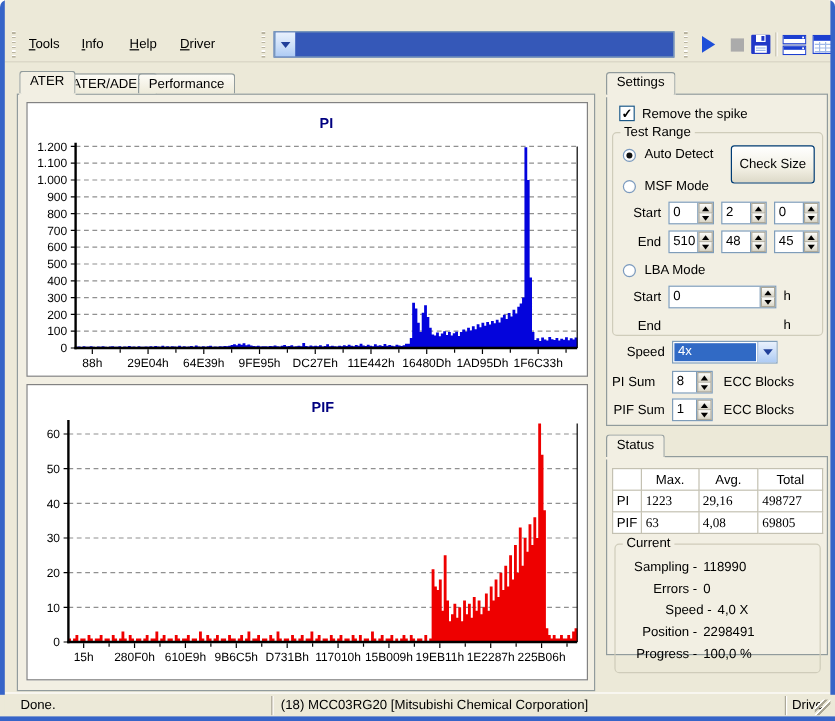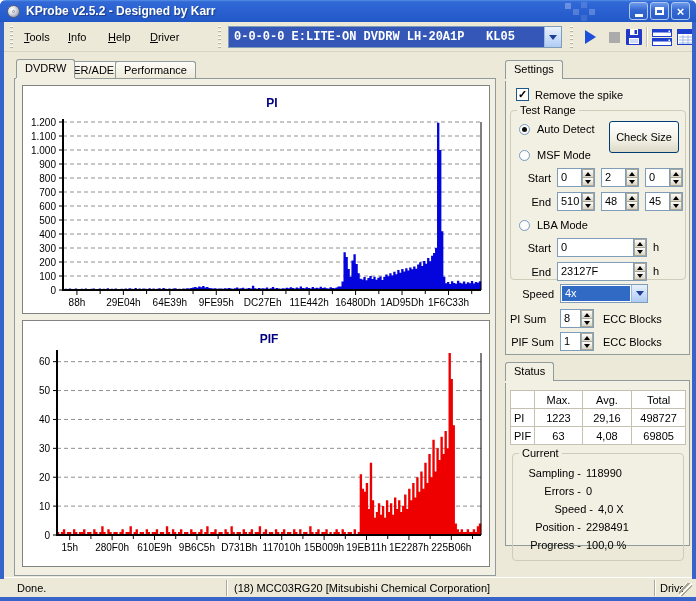--- a/index.html
+++ b/index.html
@@ -95,21 +95,21 @@
         border-top:4px solid #000; }
   .dropdown { position:absolute; border:1px solid #7F9DB9; background:#fff; height:19px; display:flex; }
   .dd-sel { flex:1; background:#316AC5; color:#fff; margin:1px; padding:1px 0 0 3px; }
   .dd-arrow { width:16px; background:linear-gradient(180deg,#E9F1FD,#AECBF4); border-left:1px solid #9DB9DD;
         display:flex; align-items:center; justify-content:center; }
 
   
   table.stat { position:absolute; border-collapse:collapse; background:#fff; }
   table.stat td, table.stat th { border:1px solid #C4C1B2; font-weight:normal; height:18px; padding:0 3px; }
   table.stat th { text-align:center; }
-  td.num { text-align:center; }
+  td.num { text-align:left;font-family:Liberation Serif, serif; }
 
   .cur-row { position:absolute; white-space:nowrap; }
   .cur-row .cl { display:inline-block; width:64px; text-align:right; }
   .cur-row .cv { margin-left:5px; }
 
   
   .statusbar { position:absolute; left:4px; top:577px; width:688px; height:20px; background:#ECE9D8;
                border-top:1px solid #fff; z-index:4; }
   .sb-div { position:absolute; top:2px; width:2px; height:16px;
                border-left:1px solid #ACA899; border-right:1px solid #fff; }
@@ -117,58 +117,34 @@
   .grip { position:absolute; right:0; bottom:1px; width:13px; height:13px;
           background:
            linear-gradient(135deg, transparent 0 5px, #fff 5px 6px, #A8A494 6px 8px, transparent 8px 9px, #fff 9px 10px, #A8A494 10px 12px, transparent 12px) ;
   }
 </style>
 </head>
 <body>
 
 <div class="window">
 
-  <div class="titlebar">
-    <div class="app-icon">
-      <div class="disc"></div>
-        <div class="hole"></div>
-    </div>
-    <div class="title-text">KProbe v2.5.2 - Designed by Karr</div>
-    <div class="deco" style="left:565px;top:3px;width:6px;height:6px"></div>
-    <div class="deco" style="left:573px;top:9px;width:6px;height:6px;opacity:.7"></div>
-    <div class="deco" style="left:581px;top:2px;width:6px;height:6px;opacity:.5"></div>
-    <div class="deco" style="left:589px;top:9px;width:6px;height:6px;opacity:.8"></div>
-    <div class="deco" style="left:581px;top:15px;width:6px;height:6px;opacity:.4"></div>
-    <div class="win-btns">
-      <div class="win-btn">
-          <div class="glyph-min"></div>
-        </div>
-      <div class="win-btn">
-          <div class="glyph-max"></div>
-        </div>
-      <div class="win-btn">
-          <div class="glyph-close">×</div>
-        </div>
-    </div>
-  </div>
 
   <div class="frame-left"></div>
   <div class="frame-right"></div>
   <div class="frame-bottom"></div>
 
   <div class="menubar">
     <div class="gripper" style="left:6px"></div>
     <div class="menu-item" style="left:18px"><span class="init">T</span><span>ools</span></div>
     <div class="menu-item" style="left:62px"><span class="init">I</span><span>nfo</span></div>
     <div class="menu-item" style="left:102px"><span class="init">H</span><span>elp</span></div>
     <div class="menu-item" style="left:144px"><span class="init">D</span><span>river</span></div>
     <div class="gripper" style="left:214px"></div>
 
     <div class="combo">
-      <div class="combo-text">0-0-0-0 E:LITE-ON DVDRW LH-20A1P   KL05</div>
       <div class="combo-arrow">
           <div class="arr-down"></div>
         </div>
     </div>
 
     <div class="gripper" style="left:566px"></div>
     <div class="tbtn" style="left:574px">
         <div class="play-tri"></div>
       </div>
     <div class="tbtn" style="left:598px">
@@ -202,21 +178,21 @@
         <line x1="2" y1="8" x2="17" y2="8" stroke="#9FB8E8"></line>
         <line x1="2" y1="11" x2="17" y2="11" stroke="#9FB8E8"></line>
         <line x1="2" y1="14" x2="17" y2="14" stroke="#9FB8E8"></line>
         <line x1="6" y1="6" x2="6" y2="15" stroke="#9FB8E8"></line>
         <line x1="11" y1="6" x2="11" y2="15" stroke="#9FB8E8"></line>
       </svg>
     </div>
   </div>
 
   <div class="tabstrip" style="left:14px;top:59px;width:482px;height:19px">
-    <div class="tab active" style="left:2px">DVDRW</div>
+    <div class="tab active" style="left:2px">ATER</div>
     <div class="tab" style="left:37px">ATER/ADER</div>
     <div class="tab" style="left:101px">Performance</div>
   </div>
   <div class="tabpage" style="left:14px;top:78px;width:482px;height:498px">
     <div class="chart-panel" style="left:7px;top:6px;width:468px;height:229px">
       <svg width="466" height="227" style="font-family:'Liberation Sans',sans-serif">
           <text x="249" y="21" text-anchor="middle" fill="#000080" font-size="12" font-weight="bold">PI</text>
           <line x1="36" y1="204" x2="40" y2="204" stroke="#000"></line>
           <text x="33" y="207.5" text-anchor="end" font-size="10" fill="#000">0</text>
           <line x1="40" y1="190" x2="458" y2="190" stroke="#909090" stroke-width="1" stroke-dasharray="4 3"></line>
@@ -451,31 +427,20 @@
               <div class="tri-up"></div>
             </div>
             <div class="sb">
               <div class="tri-dn"></div>
             </div>
           </div>
       </div>
       <div class="lbl" style="left:142px;top:130px">h</div>
 
       <div class="lbl" style="left:8px;top:155px;width:32px;text-align:right">End</div>
-      <div class="field" style="left:46px;top:151px;width:90px">
-        <div class="ftext">23127F</div>
-        <div class="spinbtns">
-            <div class="sb">
-              <div class="tri-up"></div>
-            </div>
-            <div class="sb">
-              <div class="tri-dn"></div>
-            </div>
-          </div>
-      </div>
       <div class="lbl" style="left:142px;top:154px">h</div>
     </div>
 
     <div class="lbl" style="left:4px;top:209px;width:44px;text-align:right">Speed</div>
     <div class="dropdown" style="left:54px;top:205px;width:88px">
       <div class="dd-sel">4x</div>
       <div class="dd-arrow">
           <div class="arr-down"></div>
         </div>
     </div>

